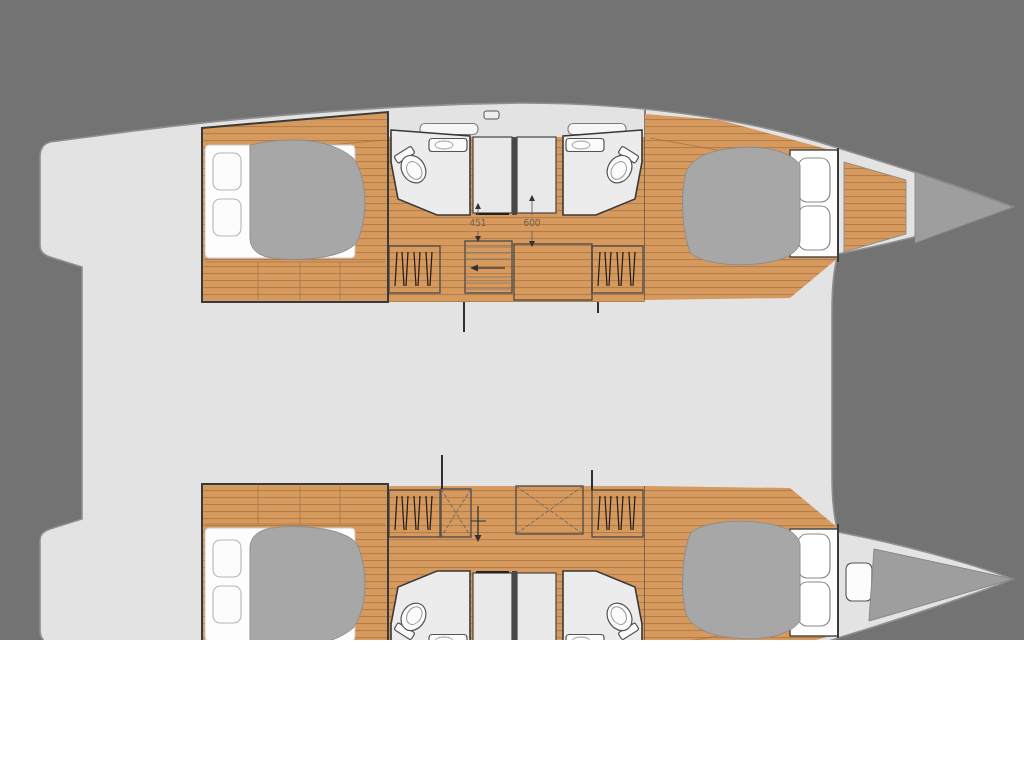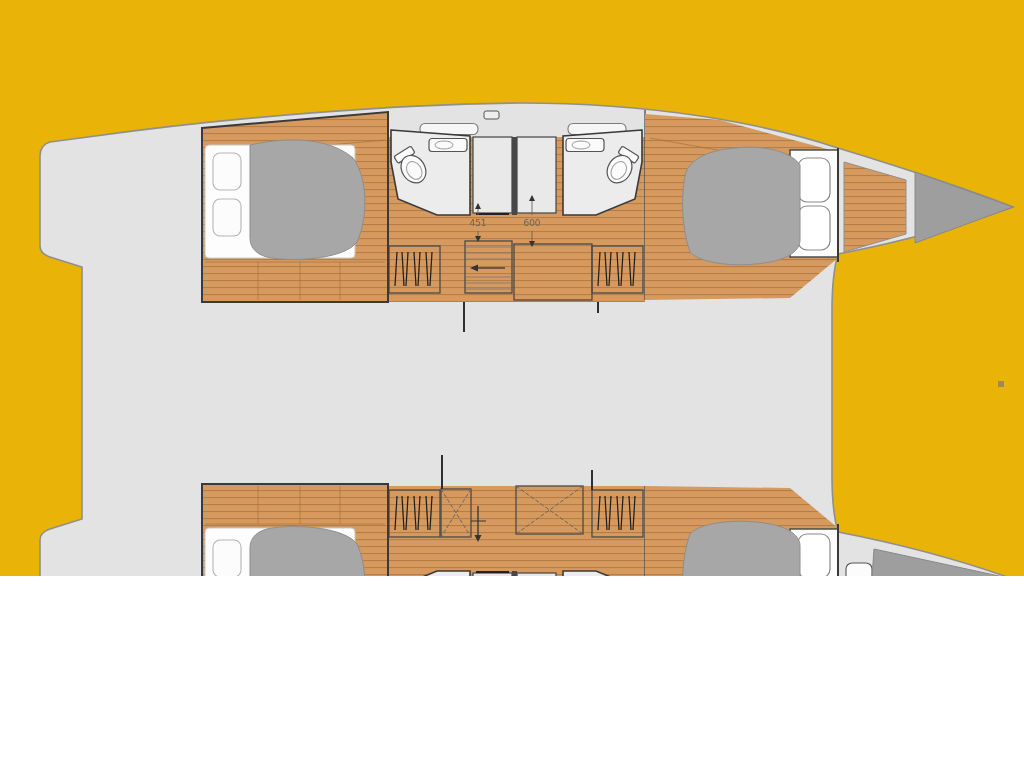--- a/index.html
+++ b/index.html
@@ -1,16 +1,16 @@
 <!DOCTYPE html>
 <html><head>
 <meta charset="utf-8">
 <style>
   html,body{margin:0;padding:0;background:#ffffff;}
-  .stage{position:relative;width:1024px;height:576px;background:#eab308;overflow:hidden;
+  .stage{position:relative;width:1024px;height:640px;background:#737373;overflow:hidden;
          font-family:"DejaVu Sans", sans-serif;}
   svg{position:absolute;left:0;top:0;}
   .hullline{stroke:#8f8f8f;stroke-width:1.6;}
   .wall{stroke:#3a3a3a;stroke-width:2;fill:none;}
   .wall-thin{stroke:#4a4a4a;stroke-width:1.3;fill:none;}
   .seam{stroke:#a06c38;stroke-width:1;opacity:.6;}
   .fixture{fill:#fbfbfb;stroke:#555;stroke-width:1.2;}
   .bathfloor{stroke:#3a3a3a;stroke-width:1.6;}
   .shower{fill:#e9e9e9;stroke:#444;stroke-width:1.2;}
   .xline{stroke:#666;stroke-width:1;stroke-dasharray:4 2;}

